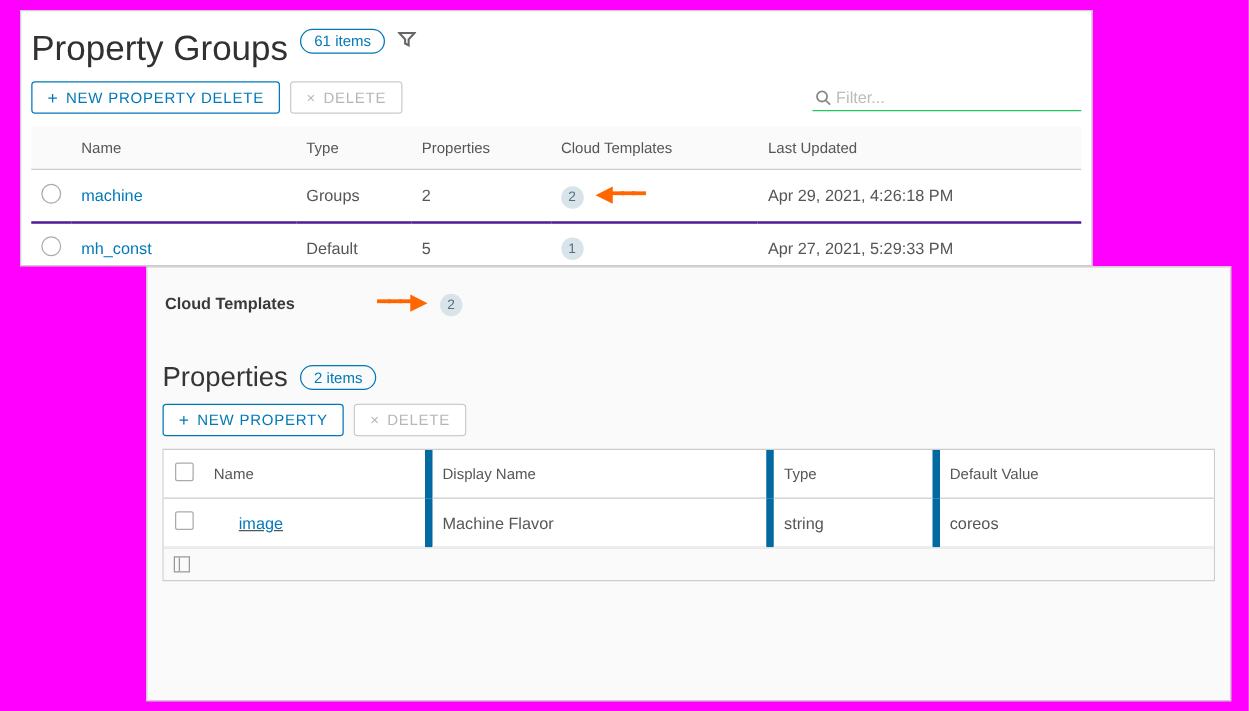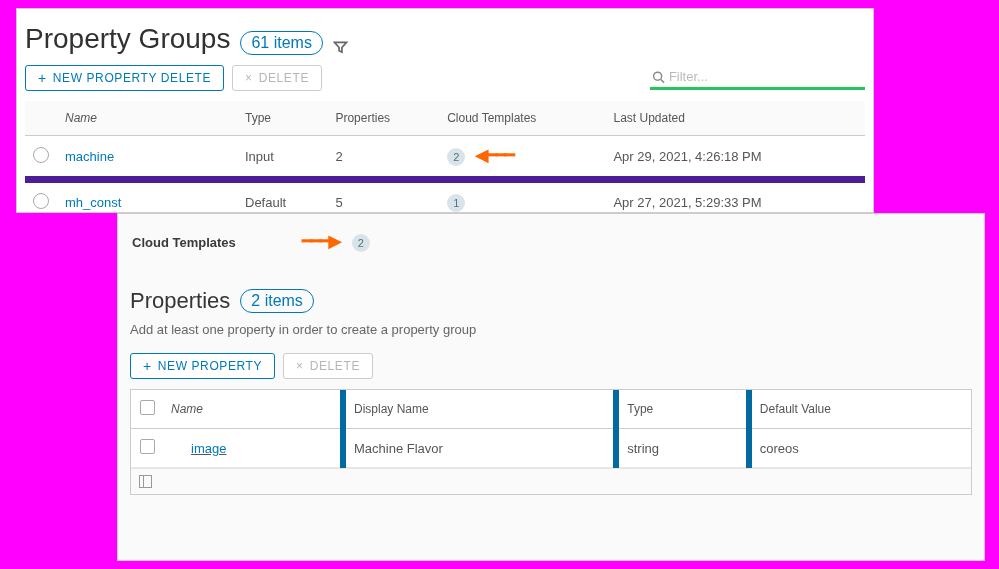--- a/index.html
+++ b/index.html
@@ -1,34 +1,34 @@
 <!DOCTYPE html>
 <html><head>
   <meta charset="utf-8">
   <style>
     * { box-sizing: border-box; margin: 0; padding: 0; }
     body { font-family: -apple-system, BlinkMacSystemFont, "Segoe UI", Arial, sans-serif; font-size: 13px; color: #565656; width: 999px; height: 569px; background: #ff00ff; position: relative; }
     .panel-top { position: absolute; left: 16px; top: 8px; width: 858px; height: 205px; background: #fff; border: 1px solid #ccc; padding: 14px 8px 0 8px; }
-    .top-titlebar { display: flex; align-items: flex-end; gap: 10px; margin-bottom: 10px; }
+    .top-titlebar { display: flex; align-items: flex-start; gap: 10px; margin-bottom: 10px; }
     .top-title { font-size: 28px; font-weight: 300; color: #313131; }
-    .pill { border: 1px solid #0079b8; color: #0079b8; border-radius: 12px; font-size: 16px; padding: 2px 10px; }
+    .pill { border: 1px solid #0079b8; color: #0079b8; border-radius: 12px; font-size: 12px; padding: 2px 10px; }
     .filter-icon { width: 15px; height: 16px; display: flex; align-items: center; justify-content: center; }
     .filter-icon svg { width: 15px; height: 15px; stroke: #666; fill: none; stroke-width: 1.8; }
     .toolbar { display: flex; align-items: center; justify-content: space-between; margin-bottom: 10px; }
     .toolbar-left { display: flex; gap: 8px; }
     .btn-primary { border: 1px solid #0079b8; color: #0079b8; background: #fff; padding: 5px 12px; font-size: 12px; letter-spacing: 0.6px; cursor: pointer; display: inline-flex; align-items: center; gap: 6px; border-radius: 3px; }
     .btn-primary .plus { font-size: 14px; line-height: 1; }
     .btn-disabled { border: 1px solid #ccc; color: #b6b6b6; background: #fff; padding: 5px 12px; font-size: 12px; letter-spacing: 0.6px; display: inline-flex; align-items: center; gap: 6px; border-radius: 3px; cursor: not-allowed; }
-    .search-wrap { display: flex; align-items: center; border-bottom: 3px solid #22c55e; width: 215px; padding: 3px 2px; gap: 4px; }
+    .search-wrap { display: flex; align-items: center; border-bottom: 1px solid #22c55e; width: 215px; padding: 3px 2px; gap: 4px; }
     .search-wrap svg { width: 14px; height: 14px; stroke: #888; fill: none; stroke-width: 1.8; }
     .search-input { border: none; outline: none; font-size: 13px; color: #666; width: 100%; background: transparent; }
     .search-input::placeholder { color: #bbb; }
     .top-table { width: 100%; border-collapse: collapse; }
     .top-table th { text-align: left; font-weight: 500; font-size: 12px; color: #565656; border-bottom: 1px solid #ccc; padding: 10px 8px; background: #fafafa;}
-    .top-table td { border-bottom: 7px solid #4c1d95; padding: 10px 8px; font-size: 13px; color: #565656; }
+    .top-table td { border-bottom: 2px solid #4c1d95; padding: 10px 8px; font-size: 13px; color: #565656; }
     .top-table tr:last-child td { border-bottom: none; }
     .radio { width: 16px; height: 16px; border: 1px solid #aaa; border-radius: 50%; display: inline-block; }
     .link { color: #0079b8; cursor: pointer; }
     .badge { display: inline-block; min-width: 18px; height: 18px; line-height: 18px; background: #d9e4ea; color: #59707b; font-size: 11px; text-align: center; border-radius: 9px; padding: 0 5px; }
     .arrow { color: #ff6600; font-size: 18px; line-height: 1; margin-left: 6px; letter-spacing: -2px; }
     .panel-bottom { position: absolute; left: 117px; top: 213px; width: 868px; height: 348px; background: #fafafa; border: 1px solid #ccc; padding: 18px 12px 10px 12px; }
     .ct-row { display: flex; align-items: center; gap: 60px; margin-bottom: 36px; padding-left: 2px; }
     .ct-label { font-weight: 600; color: #3a3a3a; font-size: 13px; }
     .props-header { display: flex; align-items: center; gap: 10px; margin-bottom: 8px; }
     .props-title { font-size: 22px; font-weight: 300; color: #353535; }
@@ -38,21 +38,21 @@
     .props-table { width: 100%; border-collapse: collapse; }
     .props-table th { text-align: left; font-weight: 500; font-size: 12px; color: #565656; border-bottom: 1px solid #ccc; padding: 10px 8px; background: #fff; }
     .props-table td { border-bottom: 1px solid #e8e8e8; padding: 10px 8px; font-size: 13px; color: #565656; background: #fff; }
     .props-table th + th, .props-table td + td { border-left: 6px solid #0369a1; }
     .props-table td.name-cell { border-left: none; text-decoration: underline; }
     .chk { width: 15px; height: 15px; border: 1px solid #aaa; display: inline-block; border-radius: 2px; }
     .footer-row { background: #fafafa; height: 26px; border-top: 1px solid #e5e5e5; display: flex; align-items: center; padding-left: 8px;}
     .col-icon { width: 13px; height: 13px; border: 1px solid #999; position: relative; display: inline-block; }
     .col-icon::before { content: ""; position: absolute; left: 3px; top: 0; bottom: 0; width: 1px; background: #999; }
     th.sel-col, td.sel-col { width: 32px; text-align: center; }
-    th.nm-col { width: 180px; font-style: italic; }
+    th.nm-col { width: 180px; }
   </style>
 </head>
 <body>
 
 <div class="panel-top">
   <div class="top-titlebar">
     <div class="top-title">Property Groups</div>
     <span class="pill">61 items</span>
     <span class="filter-icon">
       <svg viewBox="0 0 16 16">
@@ -87,21 +87,21 @@
         <th>Type</th>
         <th>Properties</th>
         <th>Cloud Templates</th>
         <th>Last Updated</th>
       </tr>
     </thead>
     <tbody>
       <tr>
         <td class="sel-col"><span class="radio"></span></td>
         <td><span class="link">machine</span></td>
-        <td>Input</td>
+        <td>Groups</td>
         <td>2</td>
         <td>
           <span class="badge">2</span>
           <span class="arrow">◀━━━</span>
         </td>
         <td>Apr 29, 2021, 4:26:18 PM</td>
       </tr>
       <tr>
         <td class="sel-col"><span class="radio"></span></td>
         <td><span class="link">mh_const</span></td>
@@ -120,21 +120,20 @@
     <span>
       <span class="arrow" style="margin-right:8px;">━━━▶</span>
       <span class="badge">2</span>
     </span>
   </div>
 
   <div class="props-header">
     <div class="props-title">Properties</div>
     <span class="pill">2 items</span>
   </div>
-  <div class="subtext">Add at least one property in order to create a property group</div>
 
   <div class="props-toolbar">
     <button class="btn-primary">
       <span class="plus">+</span>
       <span>NEW PROPERTY</span>
     </button>
     <button class="btn-disabled">
       <span>×</span>
       <span>DELETE</span>
     </button>

